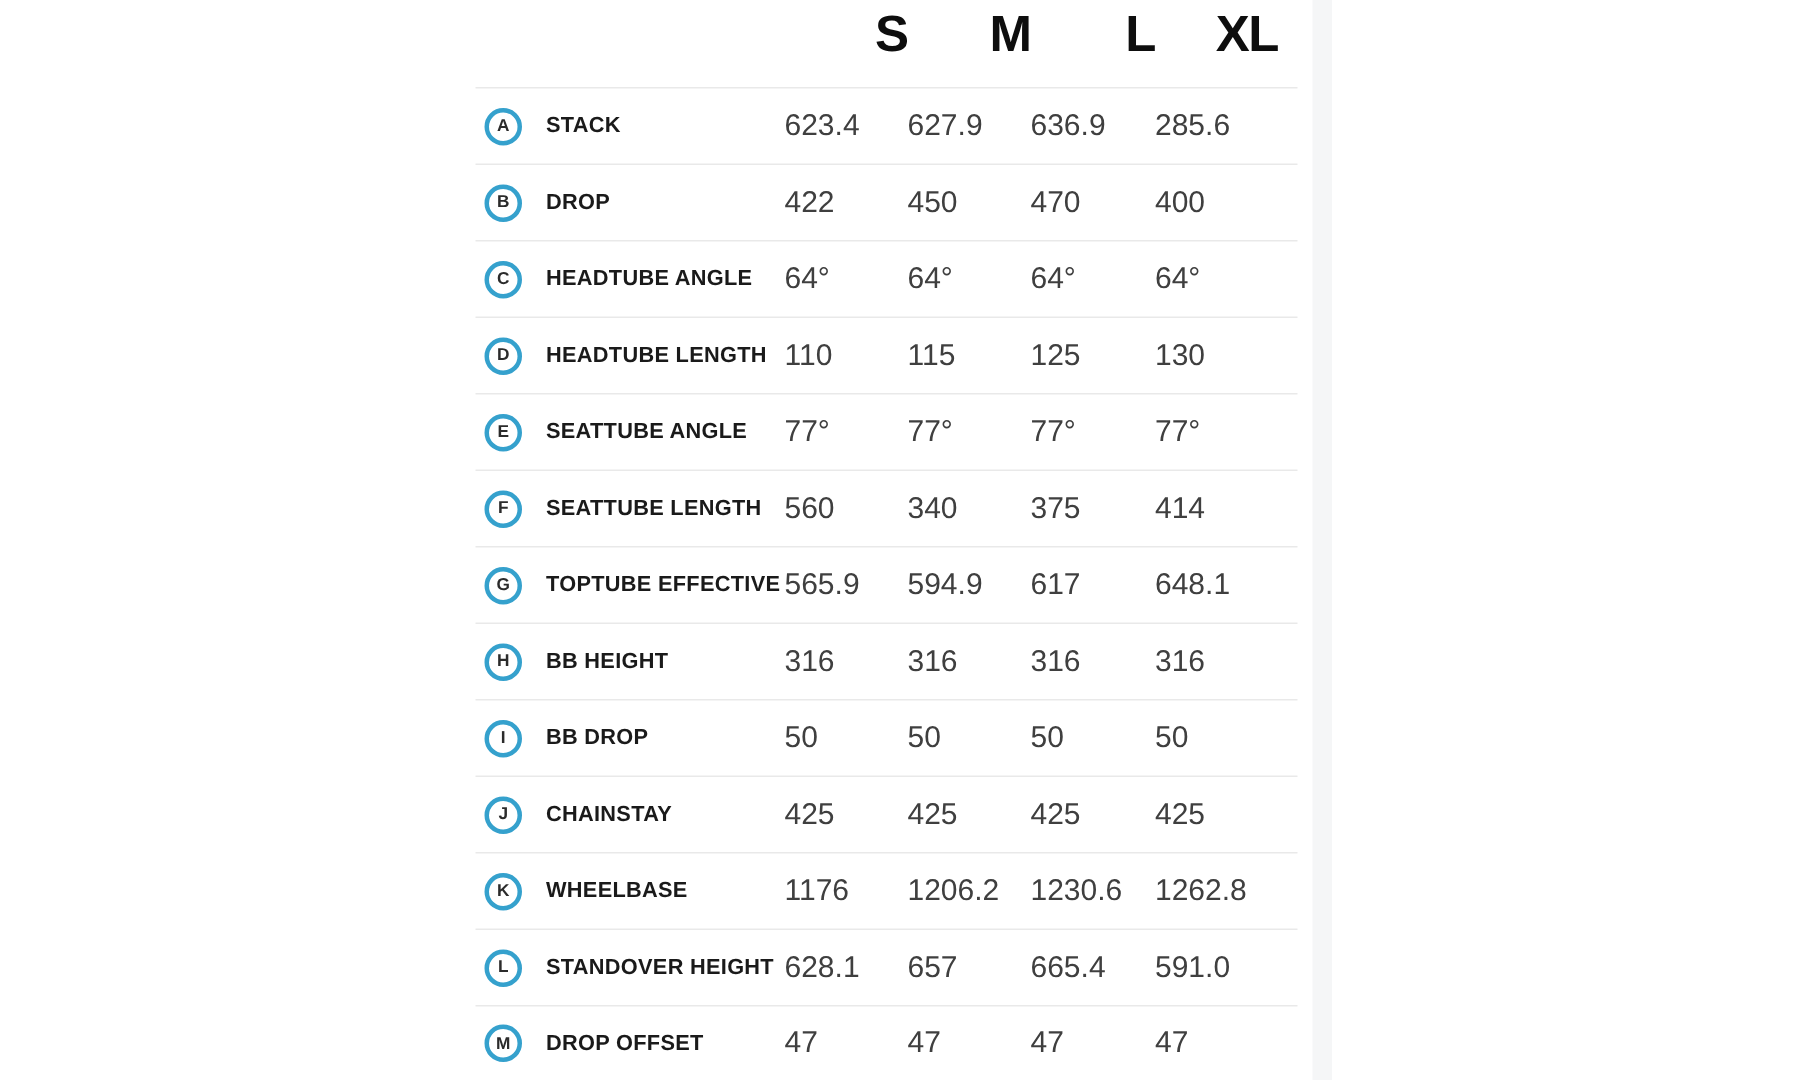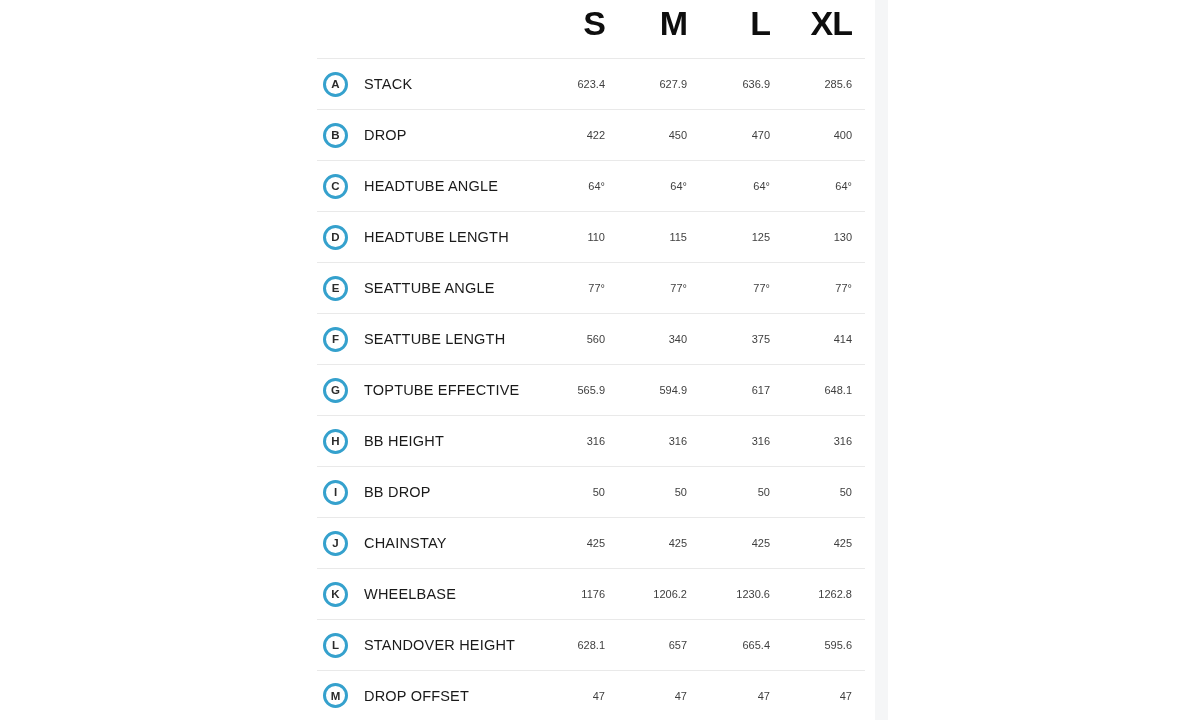--- a/index.html
+++ b/index.html
@@ -74,28 +74,27 @@
     display: flex;
     align-items: center;
     justify-content: center;
     font-size: 11.5px;
     font-weight: 700;
     color: var(--badge-letter, #2b2b2b);
     background: #ffffff;
   }
   .label {
     font-size: 14.5px;
-    font-weight: 400;
+    font-weight: 700;
     letter-spacing: 0.2px;
     color: var(--label-text, #1a1a1a);
     white-space: nowrap;
   }
   .val {
-    text-align: right;
-    font-size: 11px;
+    font-size: 20px;
     color: var(--value-text, #3f3f3f);
     white-space: nowrap;
   }
 </style>
 </head>
 <body>
 
 <div class="stage">
 
   <div class="geo-table">
@@ -220,21 +219,21 @@
           <div class="val">1262.8</div>
         </div>
         <div class="row">
           <div class="label-cell">
             <span class="badge">L</span>
             <span class="label">STANDOVER HEIGHT</span>
           </div>
           <div class="val">628.1</div>
           <div class="val">657</div>
           <div class="val">665.4</div>
-          <div class="val">595.6</div>
+          <div class="val">591.0</div>
         </div>
         <div class="row">
           <div class="label-cell">
             <span class="badge">M</span>
             <span class="label">DROP OFFSET</span>
           </div>
           <div class="val">47</div>
           <div class="val">47</div>
           <div class="val">47</div>
           <div class="val">47</div>

